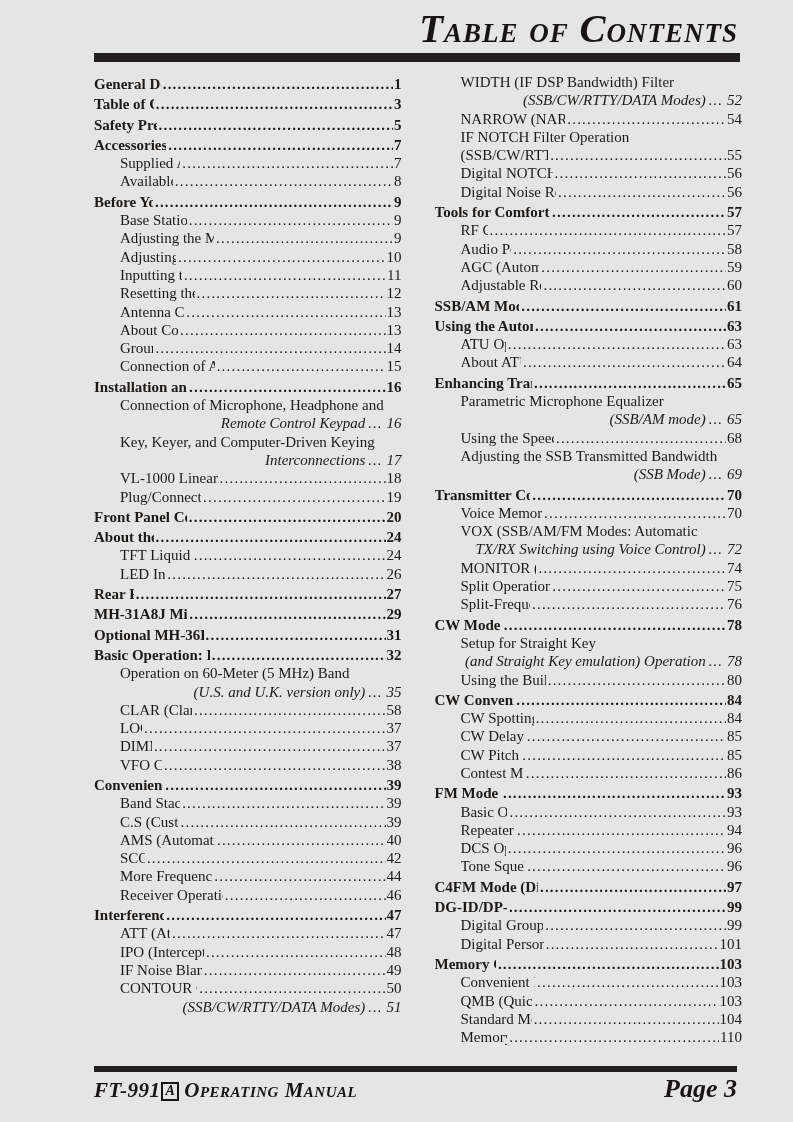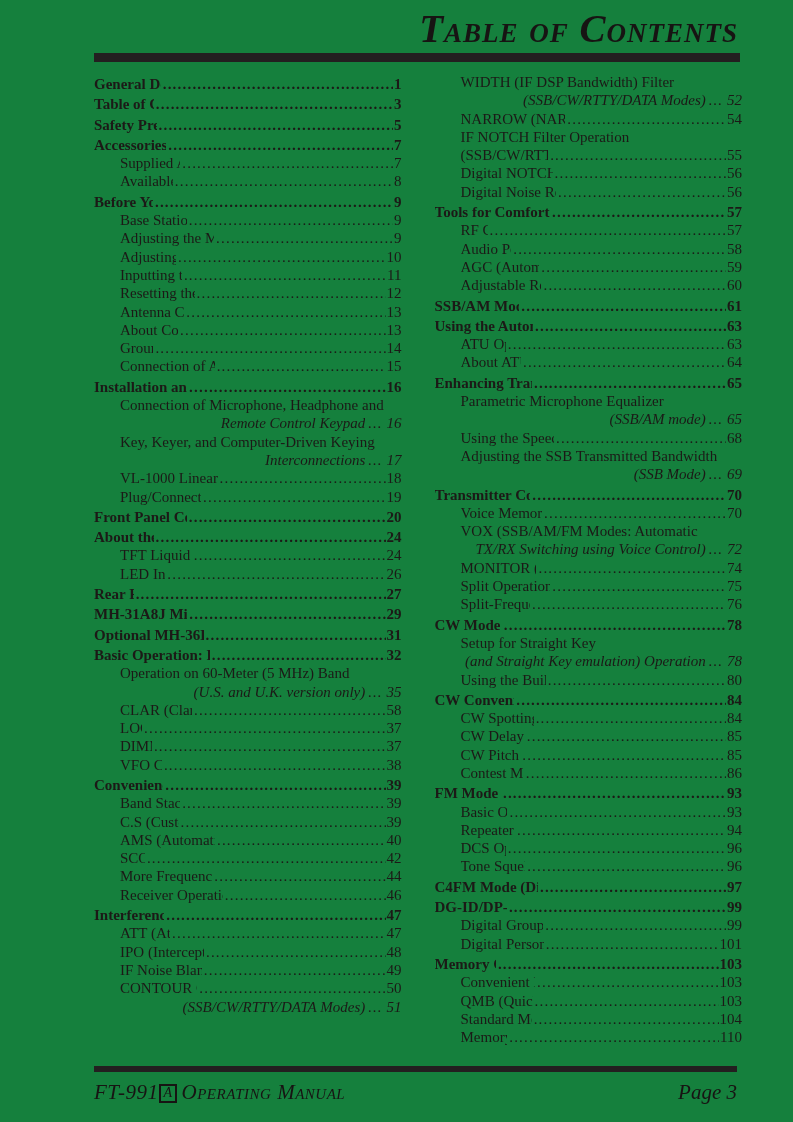--- a/index.html
+++ b/index.html
@@ -6,21 +6,21 @@
   html, body { margin: 0; padding: 0; }
   body {
     width: 793px; height: 1122px;
     background: #ffffff;
     font-family: "Liberation Serif", serif;
     color: #1c1917;
   }
   .page {
     position: relative;
     width: 793px; height: 1122px;
-    background: #15803d;
+    background: #e5e5e5;
     overflow: hidden;
   }
   
   .header {
     position: absolute;
     left: 94px; right: 53px; top: 6px;
   }
   .doc-title {
     text-align: right;
     font-style: italic;
@@ -70,41 +70,41 @@
   .l2 { display: flex; align-items: baseline; }
   .l2.right { justify-content: flex-end; font-style: italic; }
   .l2.right .shortdots { padding: 0 3px; letter-spacing: 1px; }
   
   .footer {
     position: absolute;
     left: 94px; right: 56px; top: 1066px;
   }
   .footer-rule { height: 6px; background: #231f20; }
   .footer-row {
-    margin-top: 8px;
+    margin-top: 2px;
     display: flex;
     justify-content: space-between;
     align-items: baseline;
     font-style: italic;
-    font-weight: normal;
+    font-weight: bold;
     font-size: 21px;
     color: #171413;
   }
   .model-wrap { font-variant: small-caps; letter-spacing: 0.5px; }
   .model-badge {
     display: inline-block;
     font-variant: normal;
     border: 2px solid #171413;
     font-size: 14px;
     line-height: 14px;
     padding: 0 2px 1px 2px;
     margin: 0 5px 0 1px;
     transform: translateY(-2px);
   }
-  .page-num { font-size: 21px; }
+  .page-num { font-size: 26px; }
 </style>
 </head>
 <body>
 
 <div class="page">
 
   <div class="header">
     <div class="doc-title">Table of Contents</div>
     <div class="title-rule"></div>
   </div>

